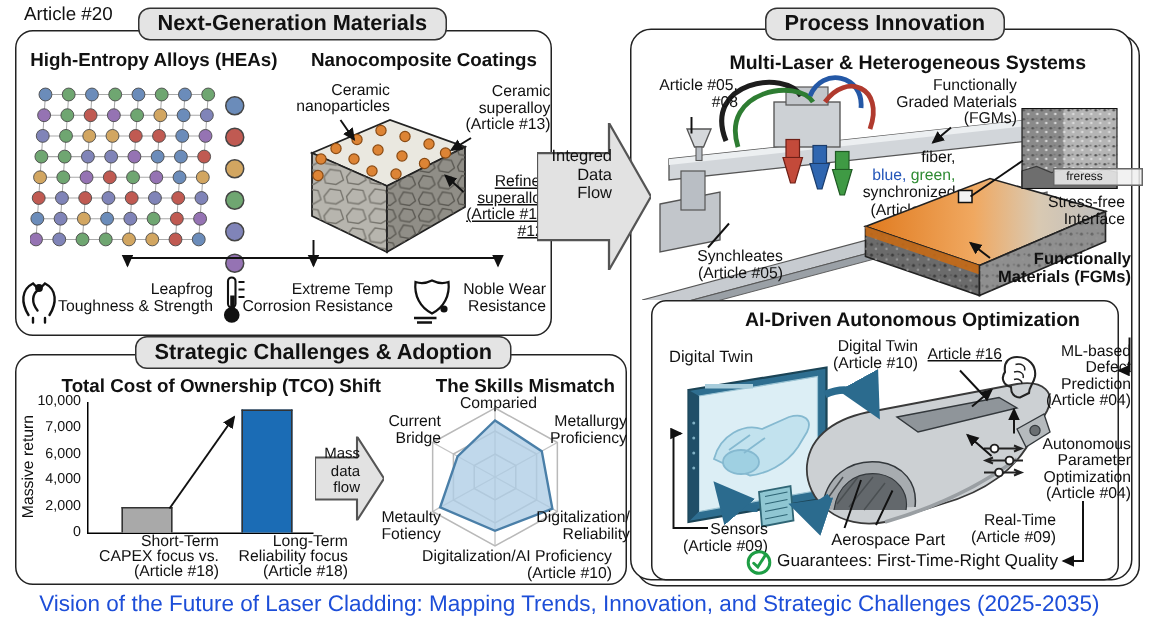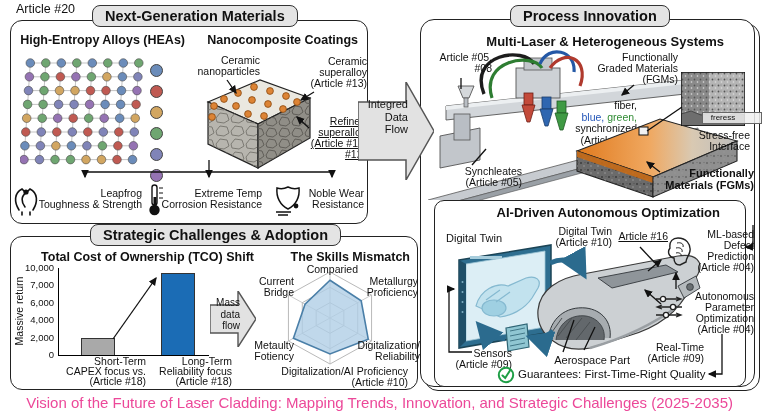--- a/index.html
+++ b/index.html
@@ -463,15 +463,15 @@
       <path d="M640,247 L655,263"></path>
       <path d="M563,352 L574,320 M584,350 L595,327"></path>
     </g>
     <g stroke="#2b6b8e" fill="none">
       <path d="M550,263 C566,256 577,262 583,273" stroke-width="5" marker-end="url(#mB)"></path>
       <path d="M553,331 C544,338 538,340 532,338" stroke-width="4.5" marker-end="url(#mB)"></path>
       <path d="M505,339 C494,339 486,333 480,326" stroke-width="4.5" marker-end="url(#mB)"></path>
     </g>
   </svg>
 
-  <div class="abs ctr" style="left:0;top:394px;width:733px;font-size:15px;color:#ec4899;">Vision of the Future of Laser Cladding: Mapping Trends, Innovation, and Strategic Challenges (2025-2035)</div>
+  <div class="abs ctr" style="left:0;top:394px;width:733px;font-size:15px;color:#1d4ed8;">Vision of the Future of Laser Cladding: Mapping Trends, Innovation, and Strategic Challenges (2025-2035)</div>
 
 </div>
 
 </body></html>

